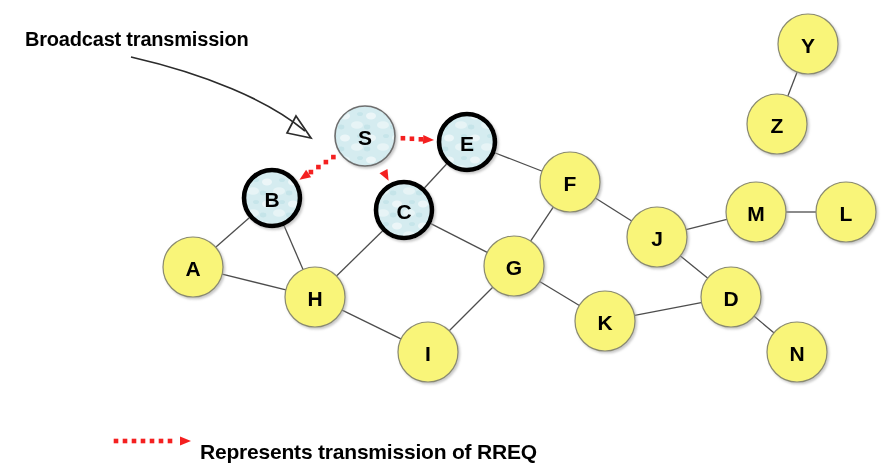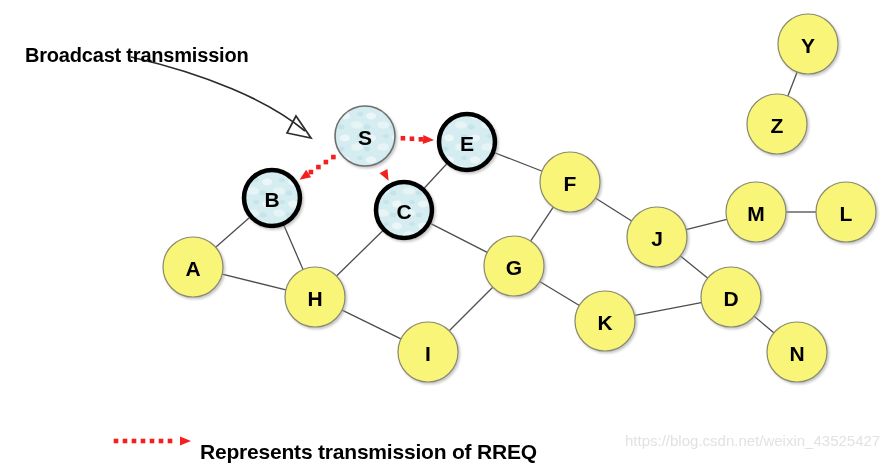--- a/index.html
+++ b/index.html
@@ -241,19 +241,18 @@
           <rect x="131.7" y="438.7" width="4.6" height="4.6" class="rreq-dot"></rect>
           <rect x="140.7" y="438.7" width="4.6" height="4.6" class="rreq-dot"></rect>
           <rect x="149.7" y="438.7" width="4.6" height="4.6" class="rreq-dot"></rect>
           <rect x="158.7" y="438.7" width="4.6" height="4.6" class="rreq-dot"></rect>
           <rect x="167.7" y="438.7" width="4.6" height="4.6" class="rreq-dot"></rect>
           <polygon points="191,441 180,445.5 180,436.5" class="rreq-head"></polygon>
         </g>
       </g>
   </svg>
 
-  <div class="annot-title" style="left:25px; top:44px;text-align:right;">Broadcast transmission</div>
+  <div class="annot-title" style="left:25px; top:28px;text-align:right;">Broadcast transmission</div>
 
   <div class="legend-text" style="left:200px; top:428px;">Represents transmission of RREQ</div>
 
-  <div class="watermark" style="left:625px; top:432px;">https://blog.csdn.net/weixin_43525427</div>
 
 </div>
 
 </body></html>

